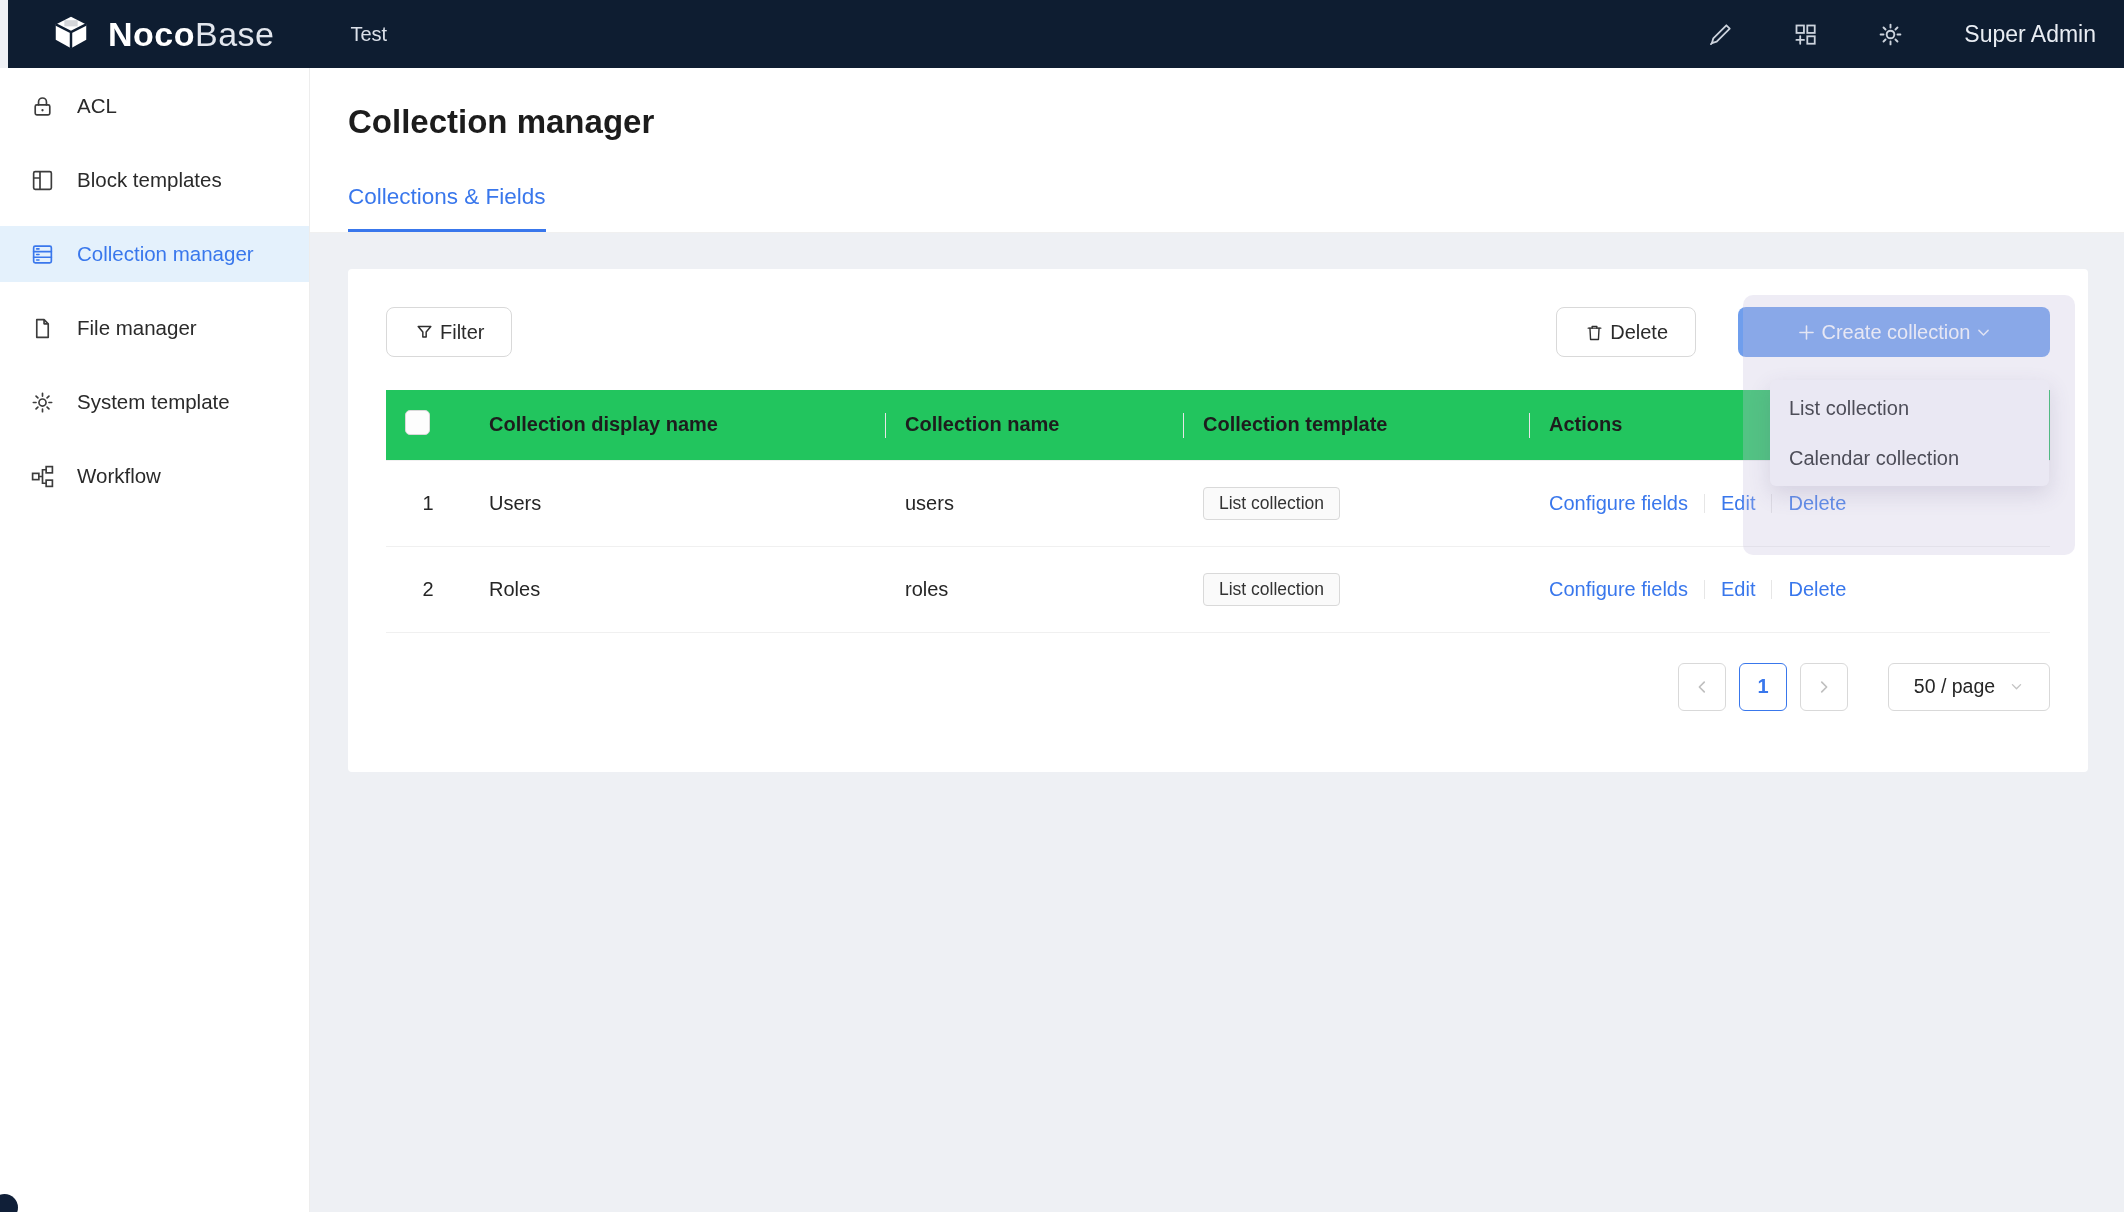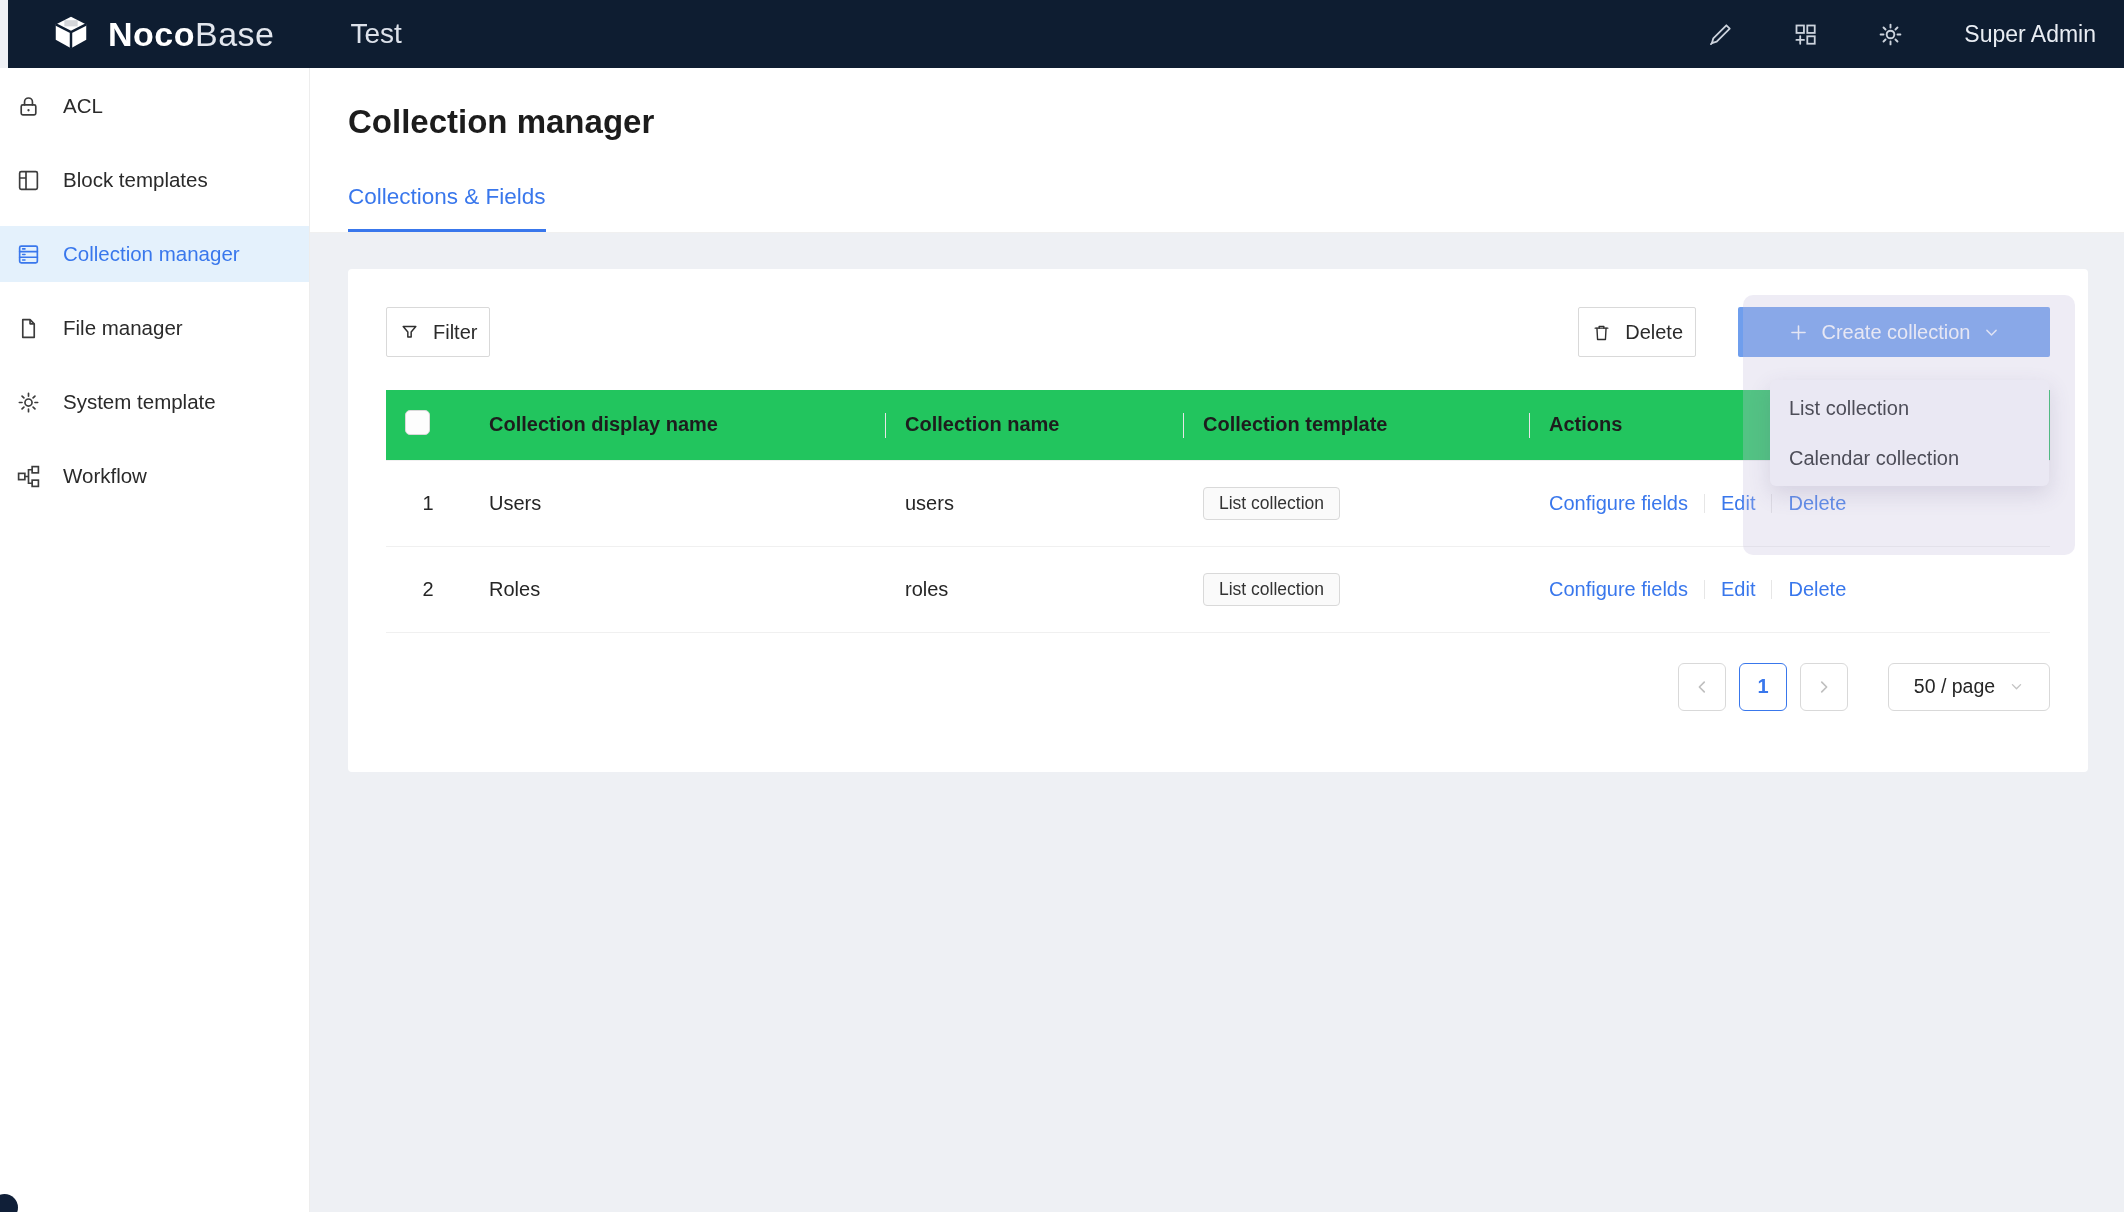--- a/index.html
+++ b/index.html
@@ -11,55 +11,55 @@
 
   
   .topbar { position:absolute; left:8px; top:0; width:100%; height:68px;
             background:var(--topbar_bg,#0e1d31); display:flex; align-items:center;
             padding:0 36px 0 40px; z-index:30; }
   .logo { display:flex; align-items:center; gap:14px; }
   .logo-text { font-size:34px; letter-spacing:.5px; }
   .logo-noco { font-weight:700; color:#ffffff; }
   .logo-base { font-weight:300; color:#e3e7ee; }
   .topnav { margin-left:64px; display:flex; align-items:center; }
-  .topnav-item { font-size:28px; color:#dce1ea; padding:0 12px; cursor:pointer; }
+  .topnav-item { font-size:20px; color:#dce1ea; padding:0 12px; cursor:pointer; }
   .topbar-spacer { flex:1; }
   .topbar-right { display:flex; align-items:center; gap:58px;text-align:center; }
   .topbar-icon { width:27px; height:27px; color:#ccd3dd; display:inline-flex; cursor:pointer; }
   .topbar-icon svg { width:100%; height:100%; }
   .topbar-user { font-size:23px; color:#e9edf3; margin-left:2px; cursor:pointer; }
 
   
   .sidebar { position:absolute; left:0; top:68px; bottom:0; width:310px;
              background:#ffffff; border-right:1px solid #ededed; padding-top:10px; z-index:20; }
   .side-item { height:56px; margin-bottom:18px; display:flex; align-items:center;
-               padding-left:16px; gap:22px; font-size:20.5px; color:#2a2a2a; cursor:pointer; }
+               padding-left:30px; gap:22px; font-size:20.5px; color:#2a2a2a; cursor:pointer; }
   .side-item .s-icon { width:25px; height:25px; color:#3c3c3c; display:inline-flex; }
   .side-item .s-icon svg { width:100%; height:100%; }
   .side-item.active { background:var(--sidebar_selected_bg,#e4f1fc); color:var(--accent,#3977ec); }
   .side-item.active .s-icon { color:var(--accent,#3977ec); }
 
   
   .main { position:absolute; left:310px; top:68px; right:0; bottom:0; display:flex; flex-direction:column; }
   .page-head { background:#ffffff; padding:34px 38px 0; }
   .page-title { font-size:33px; font-weight:700; color:#1c1c1c; line-height:40px; }
   .tabs { margin:42px -38px 0; padding:0 38px; border-bottom:1px solid #f0f0f0; display:flex; }
   .tab { display:inline-flex; padding-bottom:19px; margin-right:40px; cursor:pointer; }
   .tab-label { font-size:22.5px; color:var(--accent,#3977ec); }
   .tab.active { border-bottom:3px solid var(--accent,#3977ec); }
   .content { flex:1; background:var(--content_bg,#eef0f4); }
 
   .card { margin:36px 36px 0 38px; height:503px; background:#ffffff; border-radius:4px;
           padding:38px 38px 0; }
 
   
   .card-toolbar { display:flex; justify-content:space-between; align-items:center; margin-bottom:33px; }
-  .btn { display:inline-flex; align-items:center; justify-content:center; gap:13px;
-         height:50px; border:1px solid #d9d9d9; border-radius:2px; background:#fff;
-         font-size:20px; color:#2b2b2b; padding:0 12px; cursor:pointer; font-family:inherit; }
+  .btn { display:inline-flex; align-items:center; justify-content:center; gap:5px;
+         height:50px; border:1px solid #d9d9d9; border-radius:8px; background:#fff;
+         font-size:20px; color:#2b2b2b; padding:0 27px; cursor:pointer; font-family:inherit; }
   .btn .b-icon { width:21px; height:21px; display:inline-flex; color:#2f2f2f; }
   .btn .b-icon svg { width:100%; height:100%; }
   .toolbar-right { display:flex; align-items:center; gap:42px; }
   .btn-primary { width:312px; border:none; background:var(--create_button_bg,#6f9eed);
                  color:rgba(255,255,255,0.93); }
   .btn-primary .b-icon { color:rgba(255,255,255,0.9); }
   .btn-primary .chev { width:17px; height:17px; color:rgba(255,255,255,0.85); display:inline-flex; }
   .btn-primary .chev svg { width:100%; height:100%; }
 
   

